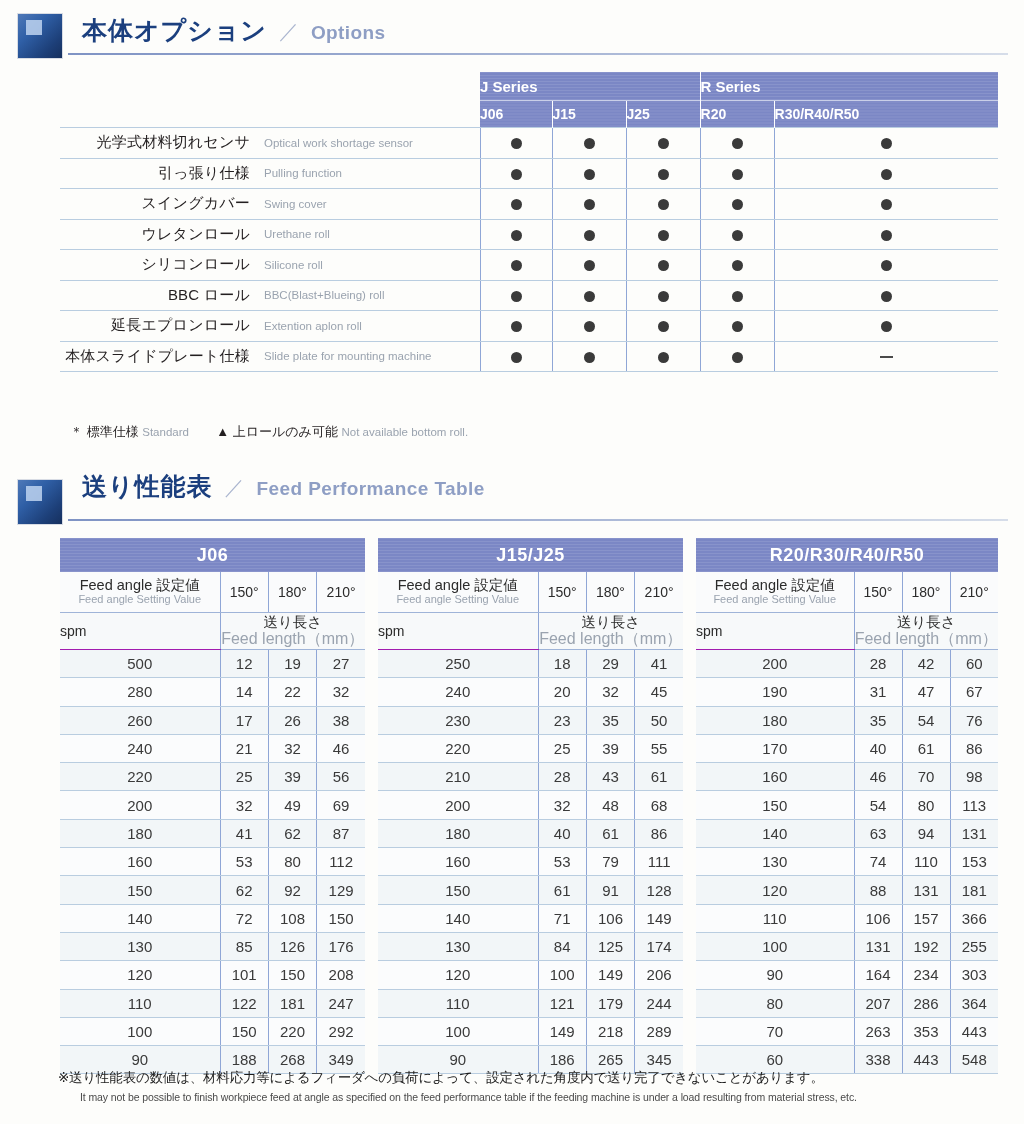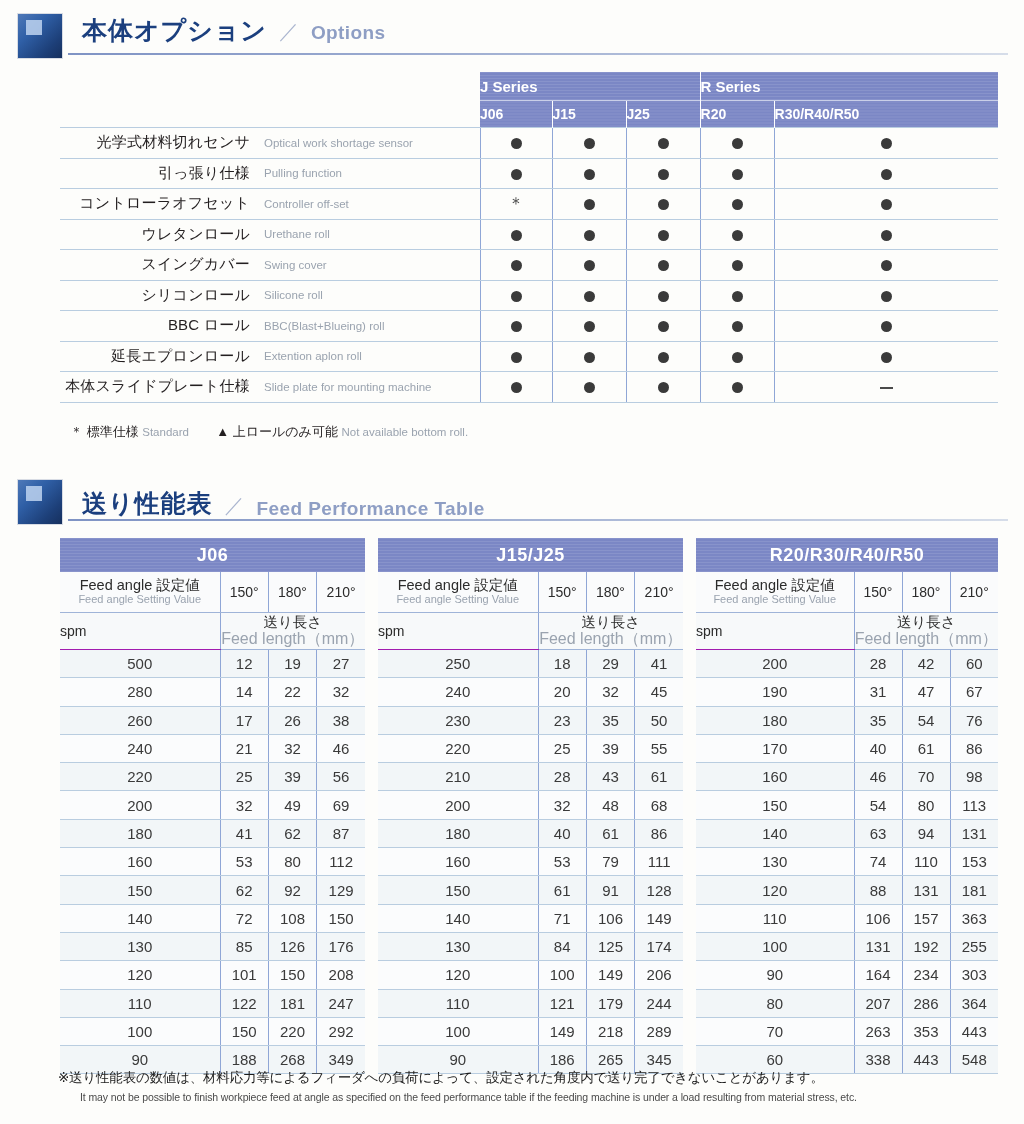--- a/index.html
+++ b/index.html
@@ -310,40 +310,31 @@
         <tr class="opt-row">
           <td class="opt-label"><span class="ja">引っ張り仕様</span></td>
           <td class="opt-label-en">Pulling function</td>
           <td class="mark-cell"><span class="mark-dot"></span></td>
           <td class="mark-cell"><span class="mark-dot"></span></td>
           <td class="mark-cell"><span class="mark-dot"></span></td>
           <td class="mark-cell"><span class="mark-dot"></span></td>
           <td class="mark-cell"><span class="mark-dot"></span></td>
         </tr>
         <tr class="opt-row">
-          <td class="opt-label"><span class="ja">コントローラオフセット</span></td>
-          <td class="opt-label-en">Controller off-set</td>
-          <td class="mark-cell"><span class="mark-star">＊</span></td>
+          <td class="opt-label"><span class="ja">スイングカバー</span></td>
+          <td class="opt-label-en">Swing cover</td>
+          <td class="mark-cell"><span class="mark-dot"></span></td>
           <td class="mark-cell"><span class="mark-dot"></span></td>
           <td class="mark-cell"><span class="mark-dot"></span></td>
           <td class="mark-cell"><span class="mark-dot"></span></td>
           <td class="mark-cell"><span class="mark-dot"></span></td>
         </tr>
         <tr class="opt-row">
           <td class="opt-label"><span class="ja">ウレタンロール</span></td>
           <td class="opt-label-en">Urethane roll</td>
-          <td class="mark-cell"><span class="mark-dot"></span></td>
-          <td class="mark-cell"><span class="mark-dot"></span></td>
-          <td class="mark-cell"><span class="mark-dot"></span></td>
-          <td class="mark-cell"><span class="mark-dot"></span></td>
-          <td class="mark-cell"><span class="mark-dot"></span></td>
-        </tr>
-        <tr class="opt-row">
-          <td class="opt-label"><span class="ja">スイングカバー</span></td>
-          <td class="opt-label-en">Swing cover</td>
           <td class="mark-cell"><span class="mark-dot"></span></td>
           <td class="mark-cell"><span class="mark-dot"></span></td>
           <td class="mark-cell"><span class="mark-dot"></span></td>
           <td class="mark-cell"><span class="mark-dot"></span></td>
           <td class="mark-cell"><span class="mark-dot"></span></td>
         </tr>
         <tr class="opt-row">
           <td class="opt-label"><span class="ja">シリコンロール</span></td>
           <td class="opt-label-en">Silicone roll</td>
           <td class="mark-cell"><span class="mark-dot"></span></td>
@@ -389,21 +380,21 @@
     <span class="gap"></span>
     <span>▲</span>
     <span>上ロールのみ可能</span>
     <span class="en">Not available bottom roll.</span>
   </div>
 
   <div class="section-head" style="top:466px;">
     <div class="sec-icon">
       <div class="glint"></div>
     </div>
-    <div class="sec-title-wrap" style="top:14px;align-items:flex-end;">
+    <div class="sec-title-wrap" style="top:4px;">
       <span class="sec-title-ja">送り性能表</span>
       <span class="sec-slash">／</span>
       <span class="sec-title-en">Feed Performance Table</span>
     </div>
     <div class="sec-rule" style="top:53px;"></div>
   </div>
 
   <div id="feed-tables-host">
       <table class="feed-table" style="left: 60px; top: 538px; width: 305px;">
         <colgroup>
@@ -721,21 +712,21 @@
           <tr class="ft-data">
             <td>120</td>
             <td>88</td>
             <td>131</td>
             <td>181</td>
           </tr>
           <tr class="ft-data">
             <td>110</td>
             <td>106</td>
             <td>157</td>
-            <td>363</td>
+            <td>366</td>
           </tr>
           <tr class="ft-data">
             <td>100</td>
             <td>131</td>
             <td>192</td>
             <td>255</td>
           </tr>
           <tr class="ft-data">
             <td>90</td>
             <td>164</td>

